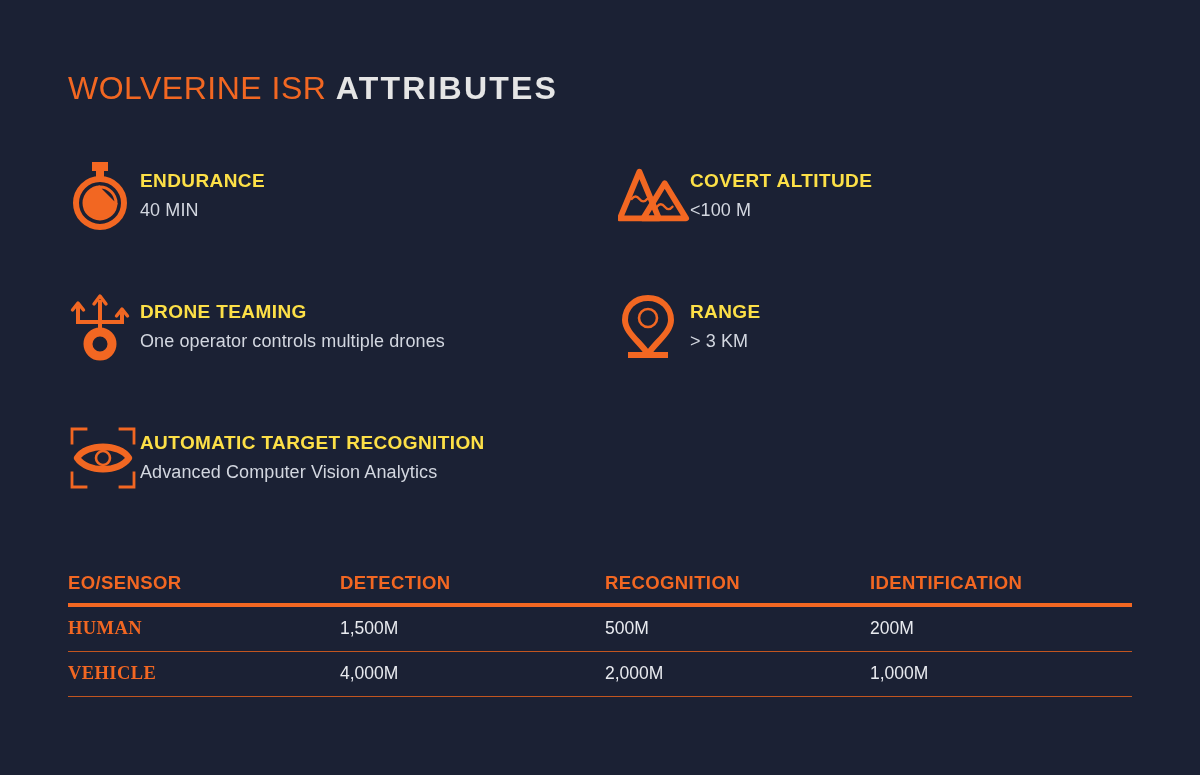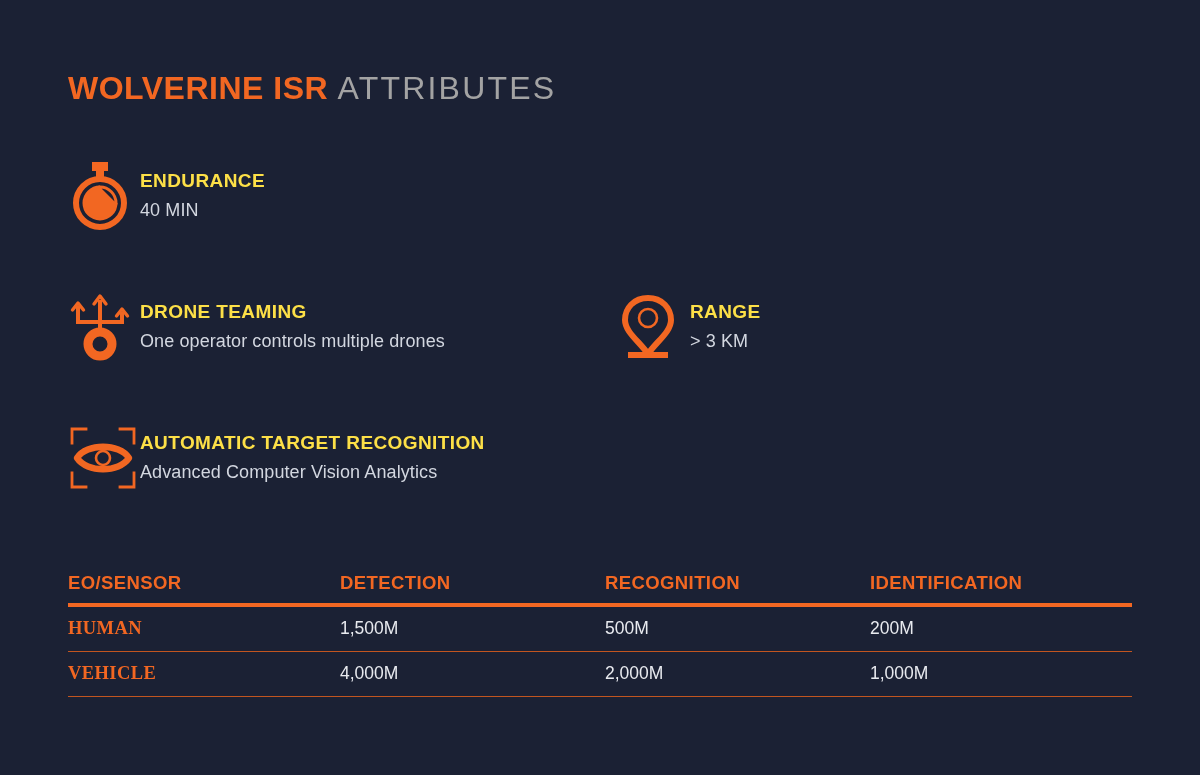--- a/index.html
+++ b/index.html
@@ -20,27 +20,27 @@
   .page-title {
     position: absolute;
     left: 68px;
     top: 72px;
     font-size: 32px;
     letter-spacing: 0.5px;
     white-space: nowrap;
     line-height: 1;
   }
   .page-title .t-bold {
-    font-weight: bold;
+    font-weight: normal;
     color: #f26722;
     letter-spacing: 0.5px;
   }
   .page-title .t-light {
-    font-weight: normal;
-    color: #a3a3a3;
+    font-weight: bold;
+    color: #e5e5e5;
     letter-spacing: 2.2px;
   }
 
   
   .features {
     position: absolute;
     left: 68px;
     top: 158px;
     width: 1070px;
   }
@@ -160,20 +160,37 @@
           <path d="M32 42 L32 26 A16 16 0 0 1 48 42 L32 42 Z" fill="none" stroke="#f26722" stroke-width="3"></path>
           <path d="M48 42 A16 16 0 1 1 32 26" fill="#f26722" stroke="#f26722" stroke-width="3" stroke-linejoin="round"></path>
         </svg>
       </div>
       <div class="feature-text">
         <div class="feature-title">ENDURANCE</div>
         <div class="feature-sub">40 MIN</div>
       </div>
     </div>
 
+    <div class="feature col-right">
+      <div class="feature-icon">
+        <svg width="74" height="62" viewBox="0 0 74 62">
+
+          <path d="M22 6 L42 54 L2 54 Z" fill="none" stroke="#f26722" stroke-width="6" stroke-linejoin="round"></path>
+
+          <path d="M48 18 L70 54 L26 54 Z" fill="none" stroke="#f26722" stroke-width="6" stroke-linejoin="round"></path>
+
+          <path d="M14 34 q4 -5 8 0 q4 5 8 0" fill="none" stroke="#f26722" stroke-width="2.4" stroke-linecap="round"></path>
+          <path d="M40 42 q4 -5 8 0 q4 5 8 0" fill="none" stroke="#f26722" stroke-width="2.4" stroke-linecap="round"></path>
+        </svg>
+      </div>
+      <div class="feature-text">
+        <div class="feature-title">COVERT ALTITUDE</div>
+        <div class="feature-sub">&lt;100 M</div>
+      </div>
+    </div>
 
   </div>
 
   <div class="feature-row">
 
     <div class="feature col-left">
       <div class="feature-icon">
         <svg width="64" height="70" viewBox="0 0 64 70">
 
           <path d="M10 30 L54 30" fill="none" stroke="#f26722" stroke-width="4" stroke-linecap="square"></path>

